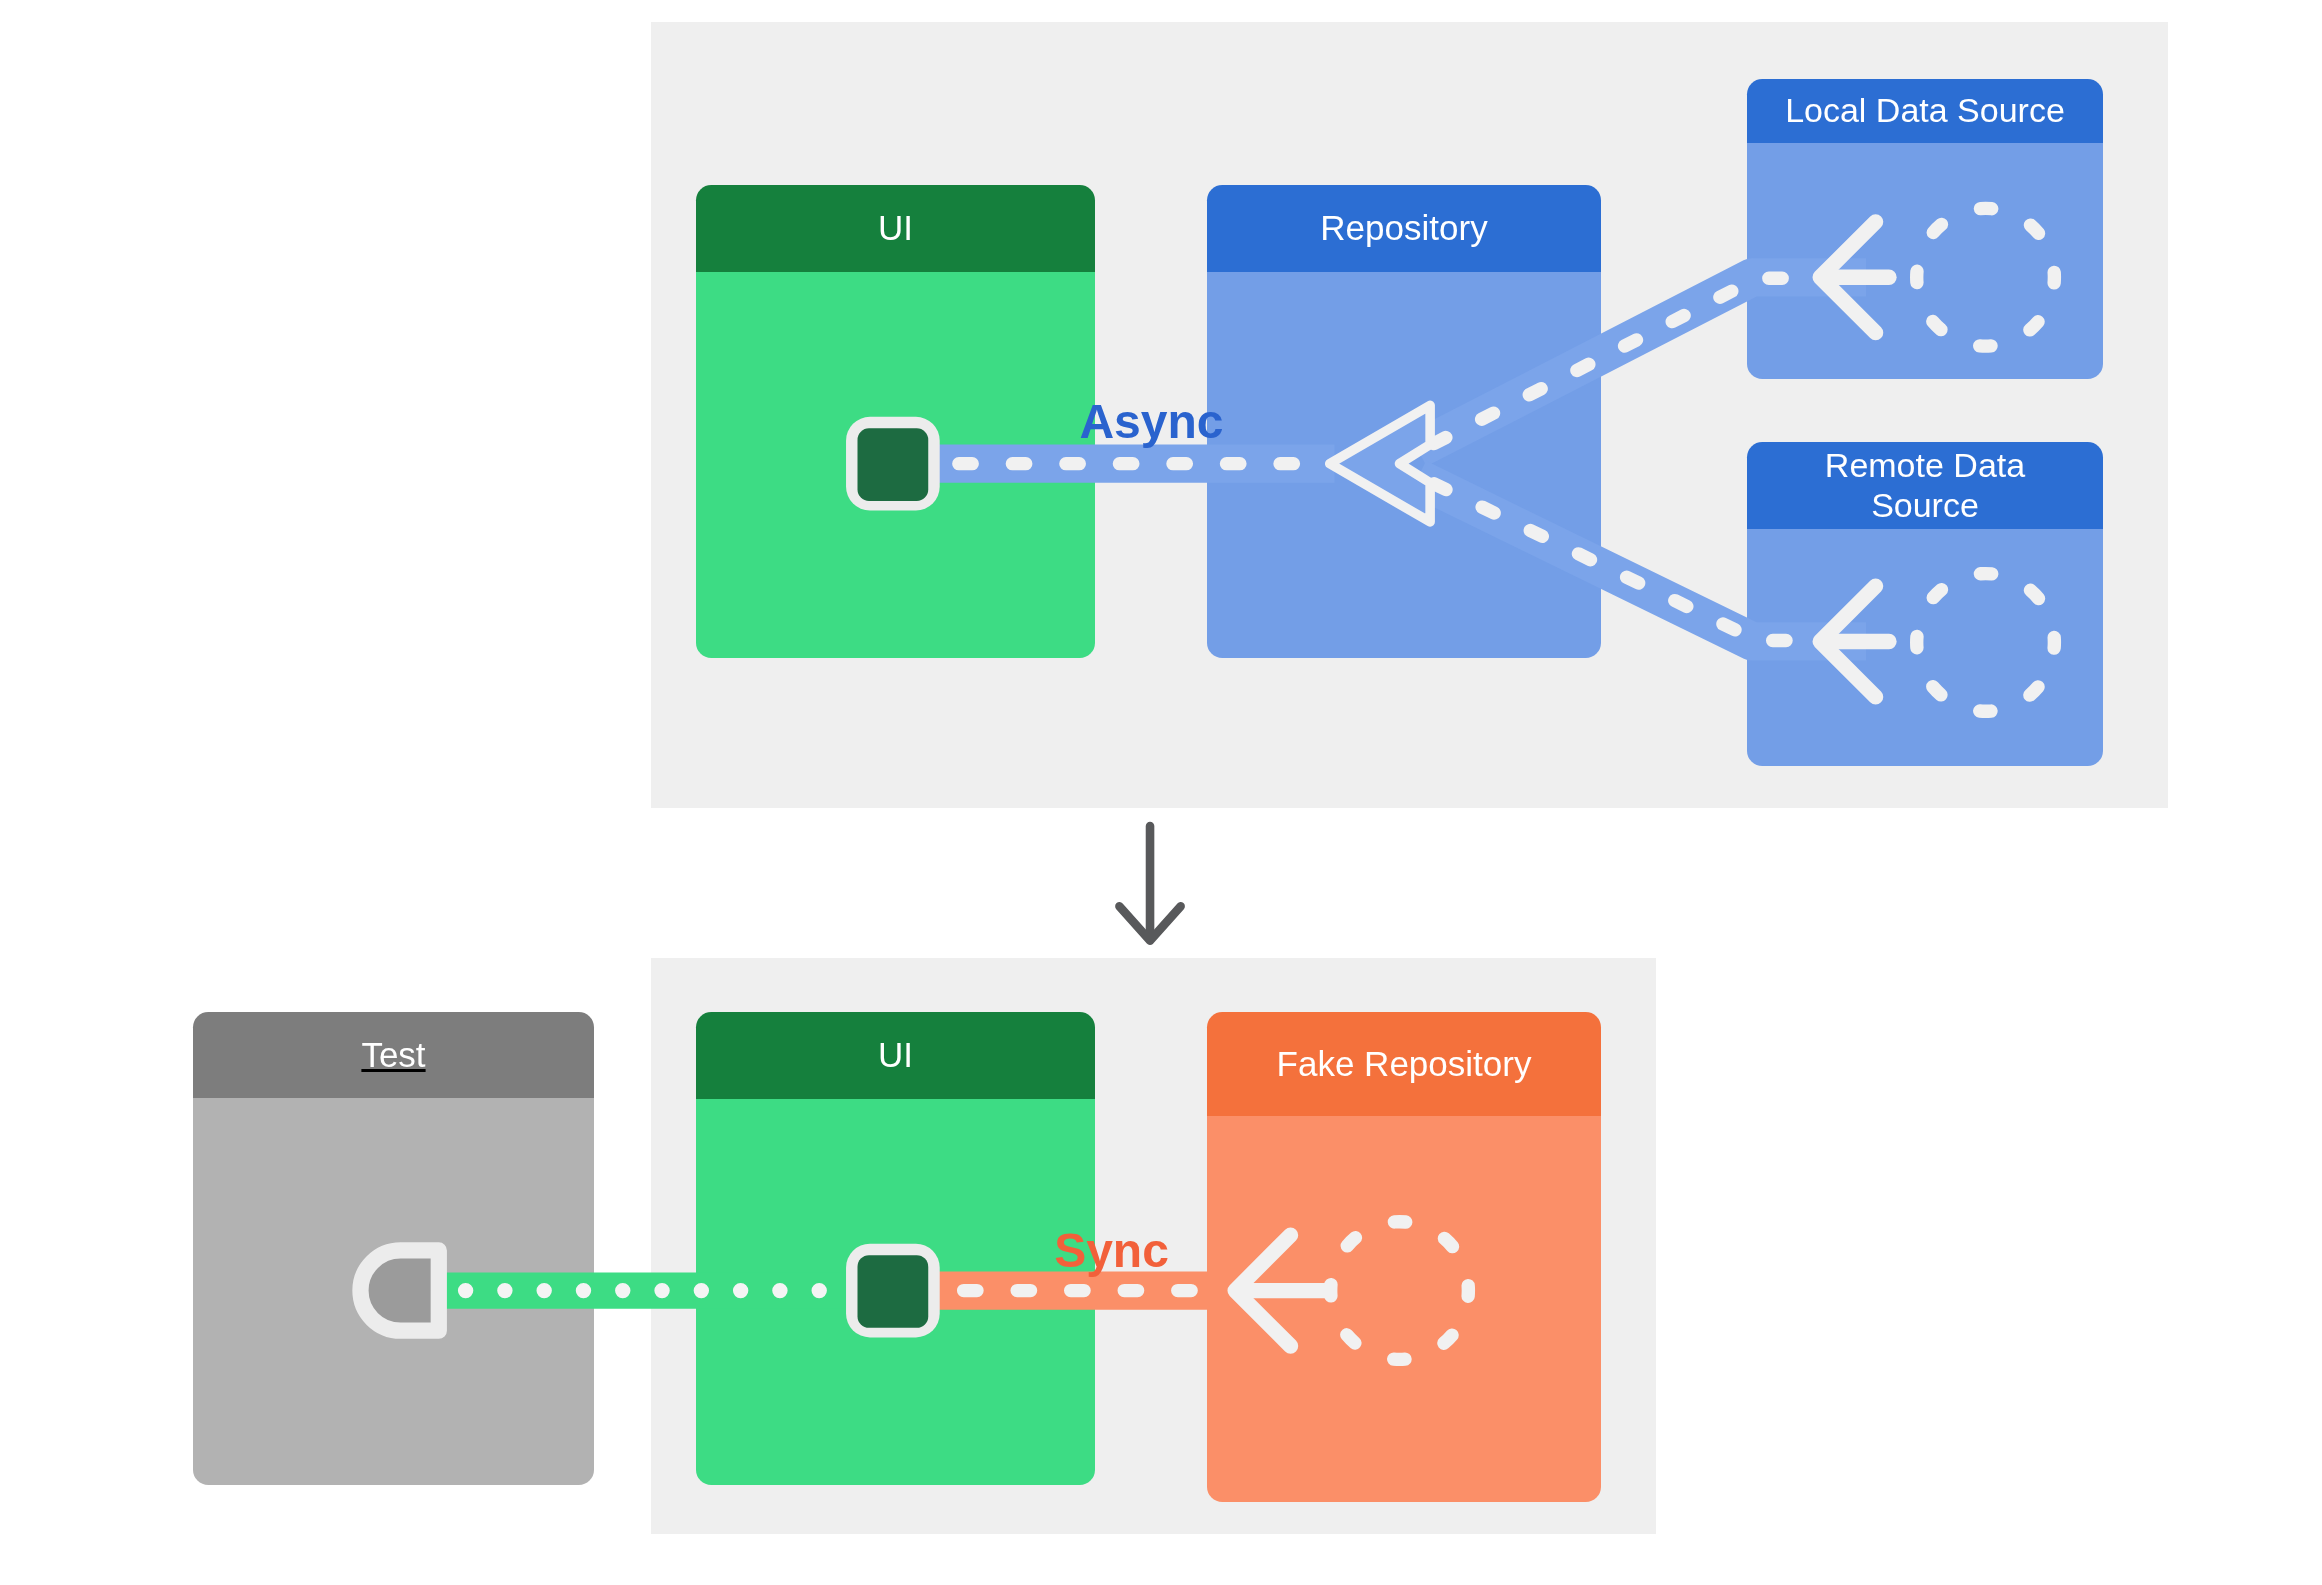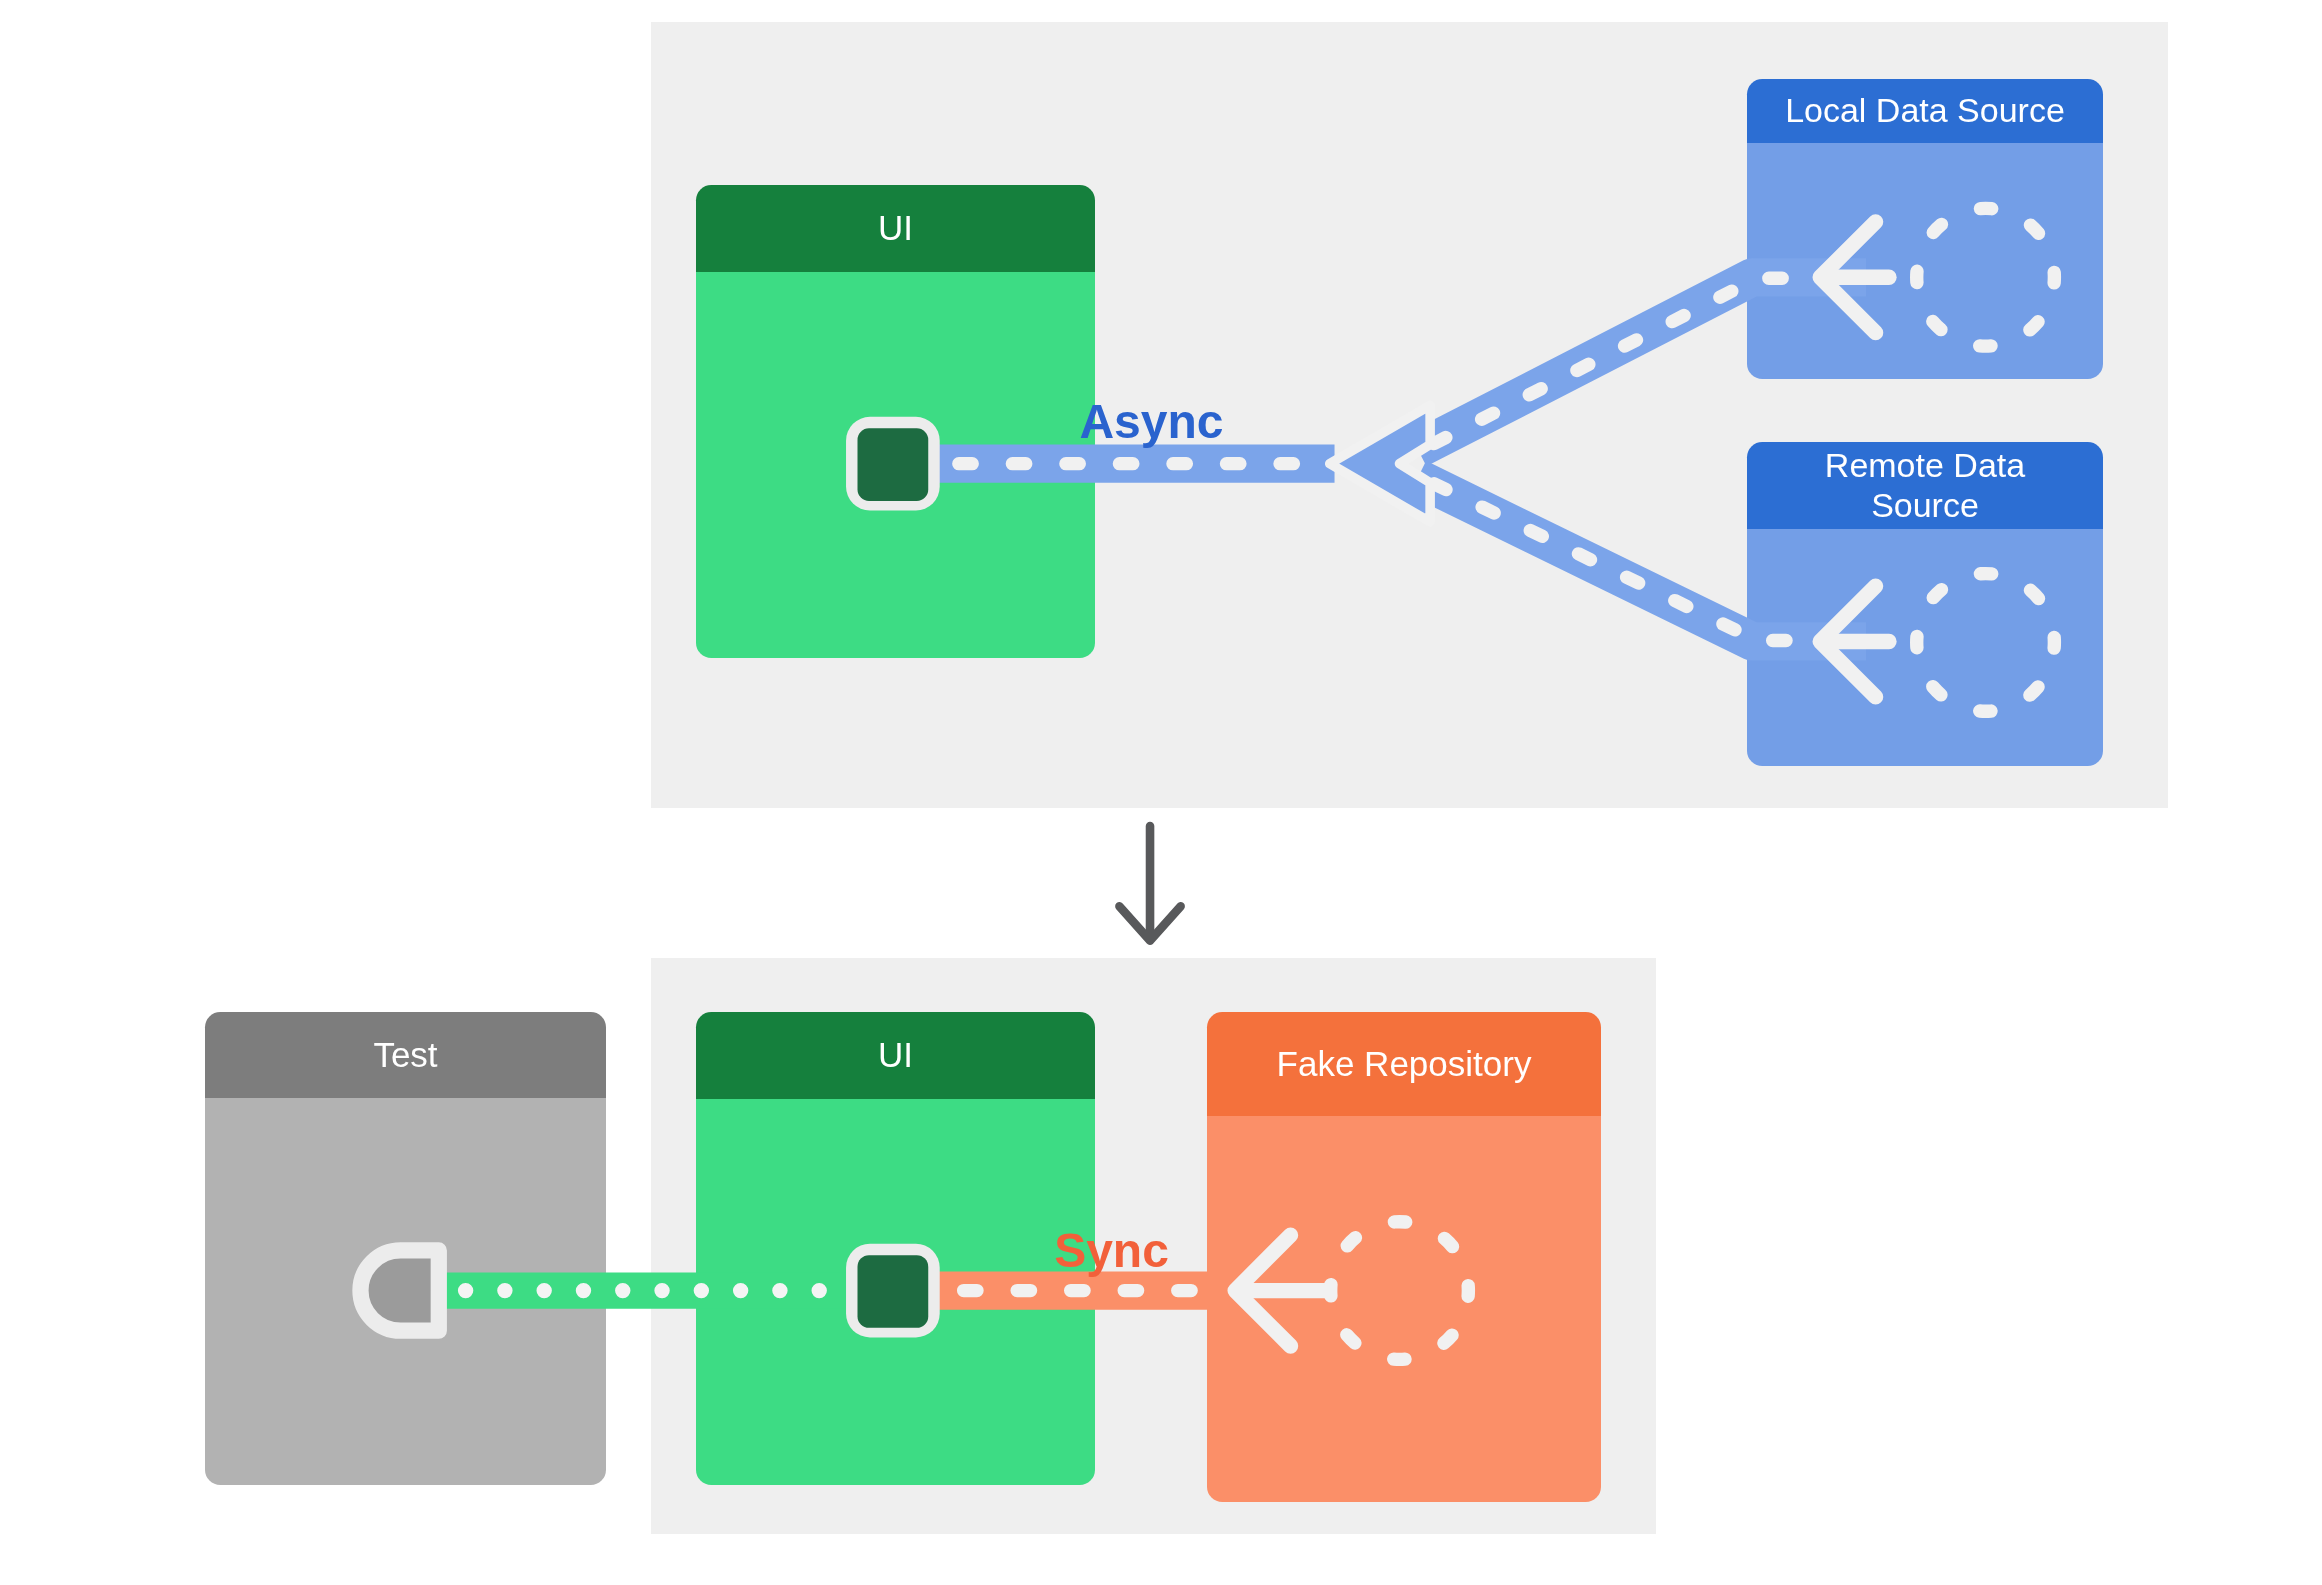--- a/index.html
+++ b/index.html
@@ -32,21 +32,21 @@
 
   
   .box.local{left:1747px;top:79px;width:356px;height:319px;}
   .box.local .box-header{height:64px;background:#2c6ed3;font-size:34px;}
   .box.local .box-body{height:236px;background:#739ee7;}
   .box.remote{left:1747px;top:442px;width:356px;height:324px;}
   .box.remote .box-header{height:87px;background:#2c6ed3;font-size:34px;padding:0 54px;box-sizing:border-box;}
   .box.remote .box-body{height:237px;background:#739ee7;}
 
   
-  .box.test{left:205px;top:1012px;width:401px;height:473px;}
+  .box.test{left:193px;top:1012px;width:401px;height:473px;text-decoration:underline;}
   .box.test .box-header{height:86px;background:#7d7d7d;}
   .box.test .box-body{height:387px;background:#b2b2b2;}
 
   
   .box.fake{left:1207px;top:1012px;width:394px;height:473px;}
   .box.fake .box-header{height:104px;background:#f4713c;}
   .box.fake .box-body{height:386px;background:#fb8f68;}
 
   .conn-label{
     position:absolute;width:287px;text-align:center;
@@ -65,20 +65,26 @@
   <div class="panel top"></div>
   <div class="panel bottom"></div>
 
   <div class="box ui-top">
     <div class="box-header">
       <span>UI</span>
     </div>
     <div class="box-body"></div>
   </div>
 
+  <div class="box repository">
+    <div class="box-header">
+      <span>Repository</span>
+    </div>
+    <div class="box-body"></div>
+  </div>
 
   <div class="box local">
     <div class="box-header">
       <span>Local Data Source</span>
     </div>
     <div class="box-body"></div>
   </div>
 
   <div class="box remote">
     <div class="box-header">

